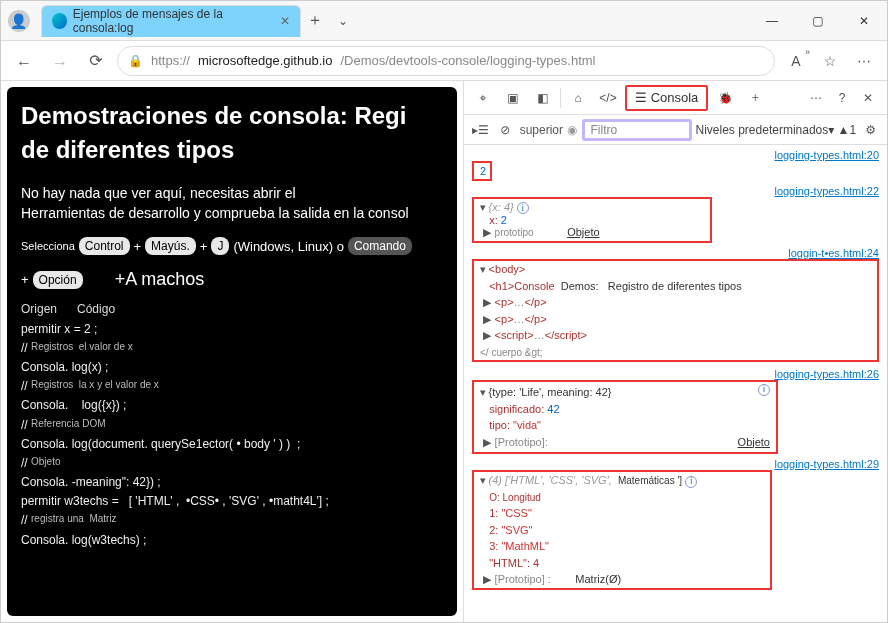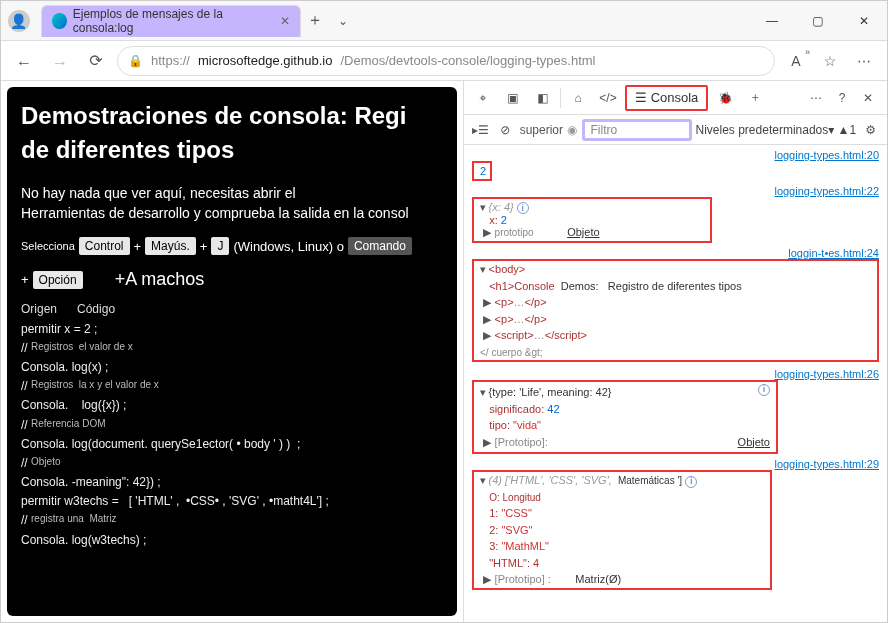--- a/index.html
+++ b/index.html
@@ -2,21 +2,21 @@
 <html><head>
 <meta charset="utf-8">
 <style>
   * { box-sizing: border-box; margin: 0; padding: 0; font-family: "Segoe UI", sans-serif; }
   html, body { width: 888px; height: 623px; overflow: hidden; background: #fff; }
   .window { width: 888px; height: 623px; border: 1px solid #ccc; display: flex; flex-direction: column; }
   
   .titlebar { height: 40px; display: flex; align-items: center; background: #f7f7f7; border-bottom: 1px solid #ddd; }
   .profile { width: 36px; display:flex; align-items:center; justify-content:center; }
   .profile-circle { width: 22px; height: 22px; border-radius: 50%; background: #ccc; display:flex; align-items:center; justify-content:center; font-size:14px; color:#666; }
-  .tab { display:flex; align-items:center; gap:6px; background:#c4b5fd; border-top-left-radius:6px; border-top-right-radius:6px; height:32px; padding:0 10px; margin-left:4px; border:1px solid #ddd; border-bottom:none; font-size:12px; color:#333; max-width:260px; }
+  .tab { display:flex; align-items:center; gap:6px; background:#7dd3fc; border-top-left-radius:6px; border-top-right-radius:6px; height:32px; padding:0 10px; margin-left:4px; border:1px solid #ddd; border-bottom:none; font-size:12px; color:#333; max-width:260px; }
   .tab-icon { width:16px; height:16px; border-radius:50%; background: linear-gradient(135deg,#0cc,#09c,#06c); }
   .tab-close { font-size:12px; color:#666; margin-left:4px; }
   .newtab { width:28px; text-align:center; color:#555; font-size:16px; }
   .chev { width:28px; text-align:center; color:#555; font-size:12px; }
   .winbtns { margin-left:auto; display:flex; }
   .winbtn { width:46px; height:40px; display:flex; align-items:center; justify-content:center; color:#333; font-size:12px; }
   
   .addrbar { height:40px; display:flex; align-items:center; gap:6px; padding:0 8px; border-bottom:1px solid #ddd; }
   .navbtn { width:30px; height:30px; display:flex; align-items:center; justify-content:center; color:#555; font-size:16px; border-radius:4px; }
   .navbtn.disabled { color:#bbb; }
@@ -24,21 +24,21 @@
   .urlbox .lock { color:#666; font-size:12px; }
   .urlbox .host { color:#222; }
   .r-icons { display:flex; gap:4px; align-items:center; }
   .ricon { width:30px; height:30px; display:flex; align-items:center; justify-content:center; color:#555; font-size:14px; }
   
   .split { flex:1; display:flex; min-height:0; }
   .page { width:450px; background:#000; color:#fff; padding:12px 14px; display:flex; flex-direction:column; border-radius:6px; margin:6px; overflow:hidden; }
   .page h1 { font-size:24px; font-weight:600; line-height:1.4; }
   .page .intro { font-size:14px; margin-top:18px; line-height:1.4; }
   .kbdline { font-size:13px; margin-top:14px; display:flex; flex-wrap:wrap; gap:4px; align-items:center; }
-  .kbd { background:#e8e8e8; color:#000; padding:2px 6px; border-radius:2px; font-size:12px; }
+  .kbd { background:#e8e8e8; color:#000; padding:2px 6px; border-radius:8px; font-size:12px; }
   .kbd.dark { background:#555; color:#fff; }
   .plusA { font-size:18px; font-weight:400;margin-left:28px; }
   .codewrap { margin-top:10px; background:#000; font-family:Consolas,monospace; font-size:12px; line-height:1.6; color:#eee; }
   .codewrap .th { display:flex; gap:20px; color:#ddd; }
   .codewrap .row { white-space:pre; }
   .comment { color:#bbb; font-size:10px; vertical-align: top;}
   
   .devtools { flex:1; display:flex; flex-direction:column; border-left:1px solid #ddd; min-width:0; }
   .dt-top { height:34px; display:flex; align-items:center; gap:4px; padding:0 6px; border-bottom:1px solid #ddd; font-size:12px; color:#555; }
   .dt-icon { width:26px; height:26px; display:flex; align-items:center; justify-content:center; border-radius:4px; }

